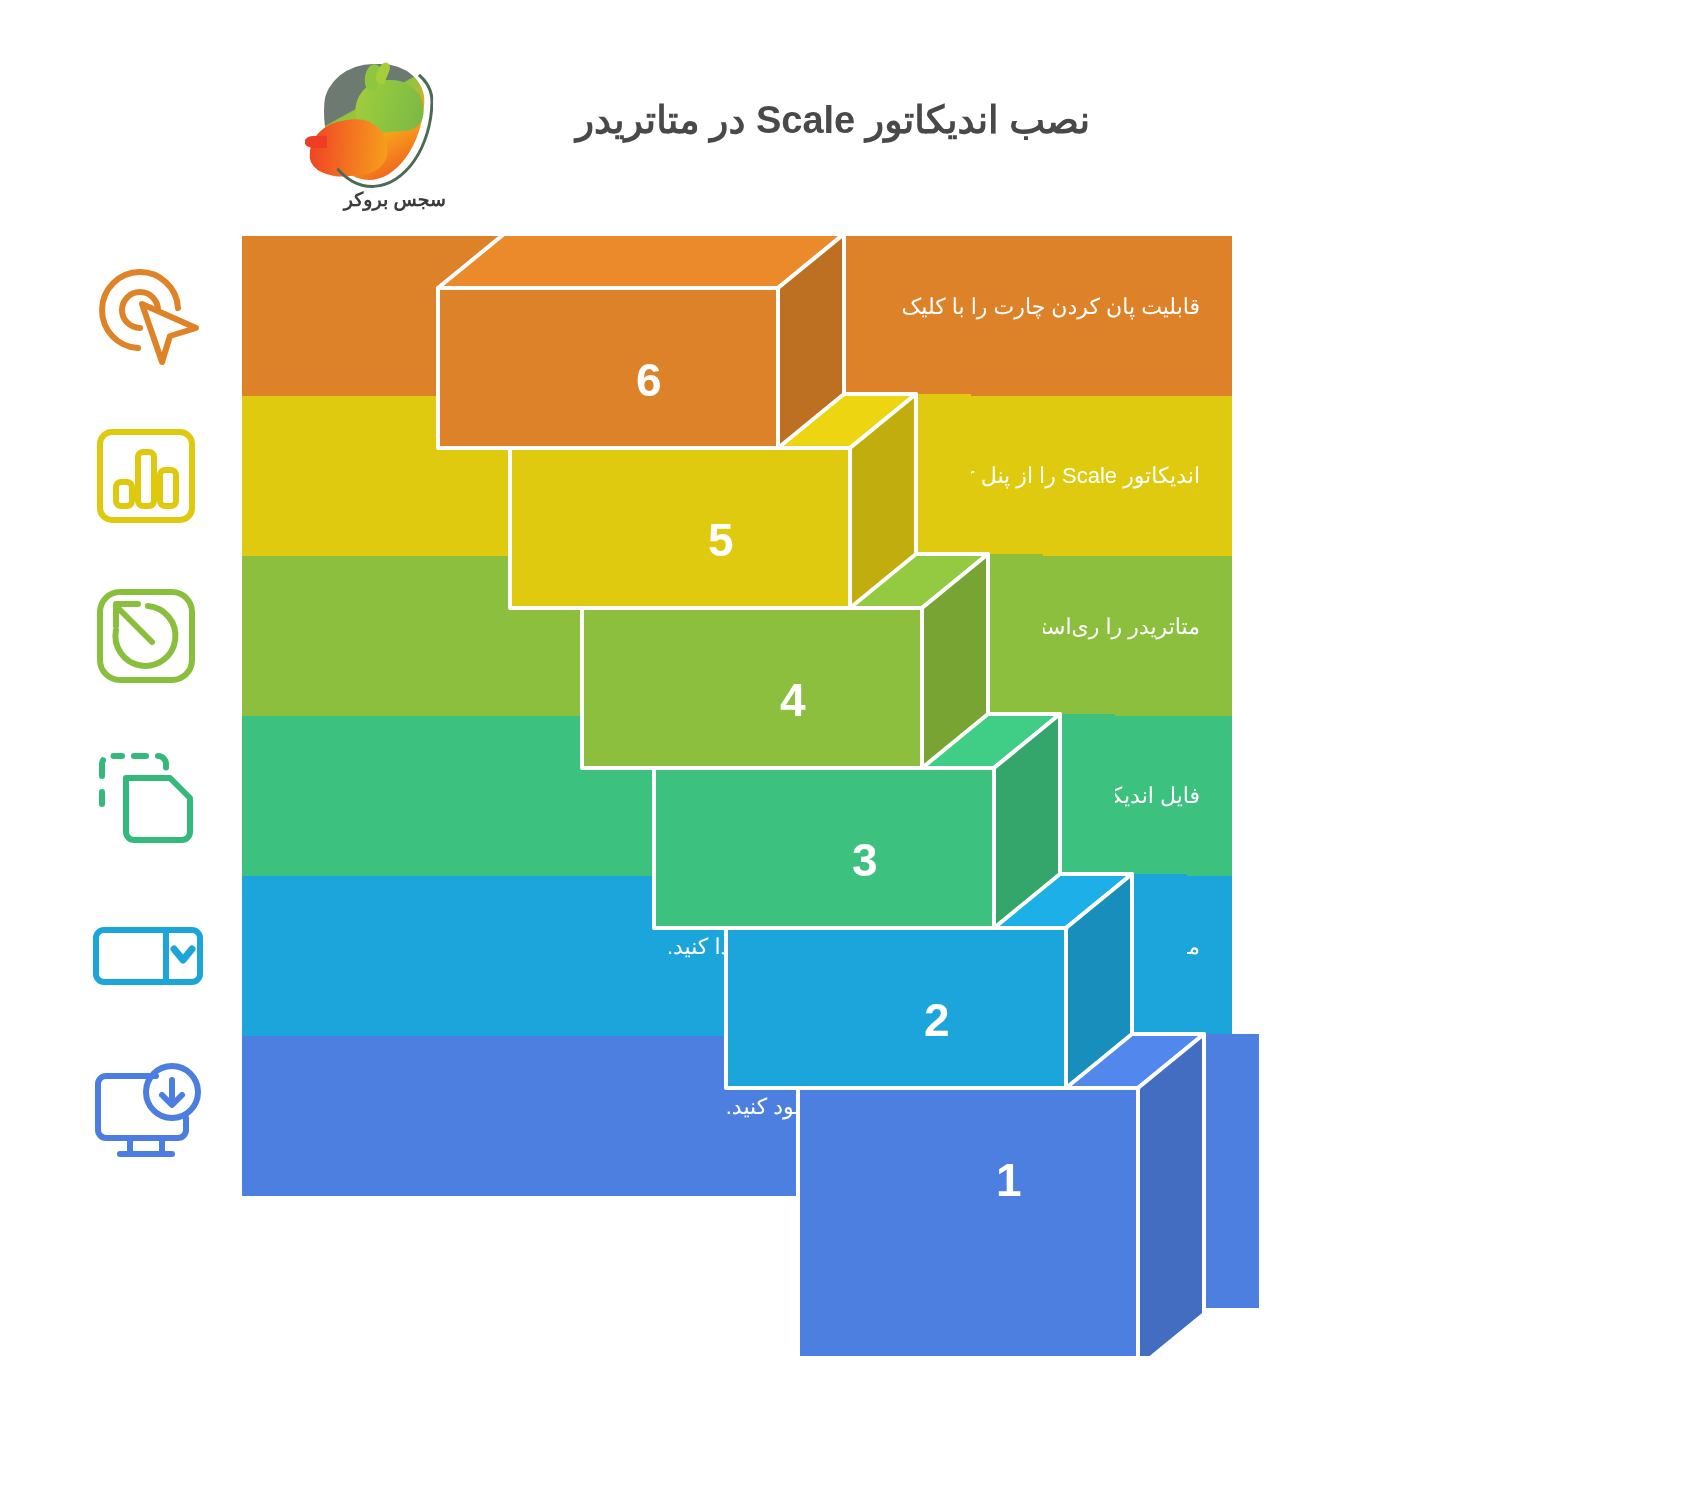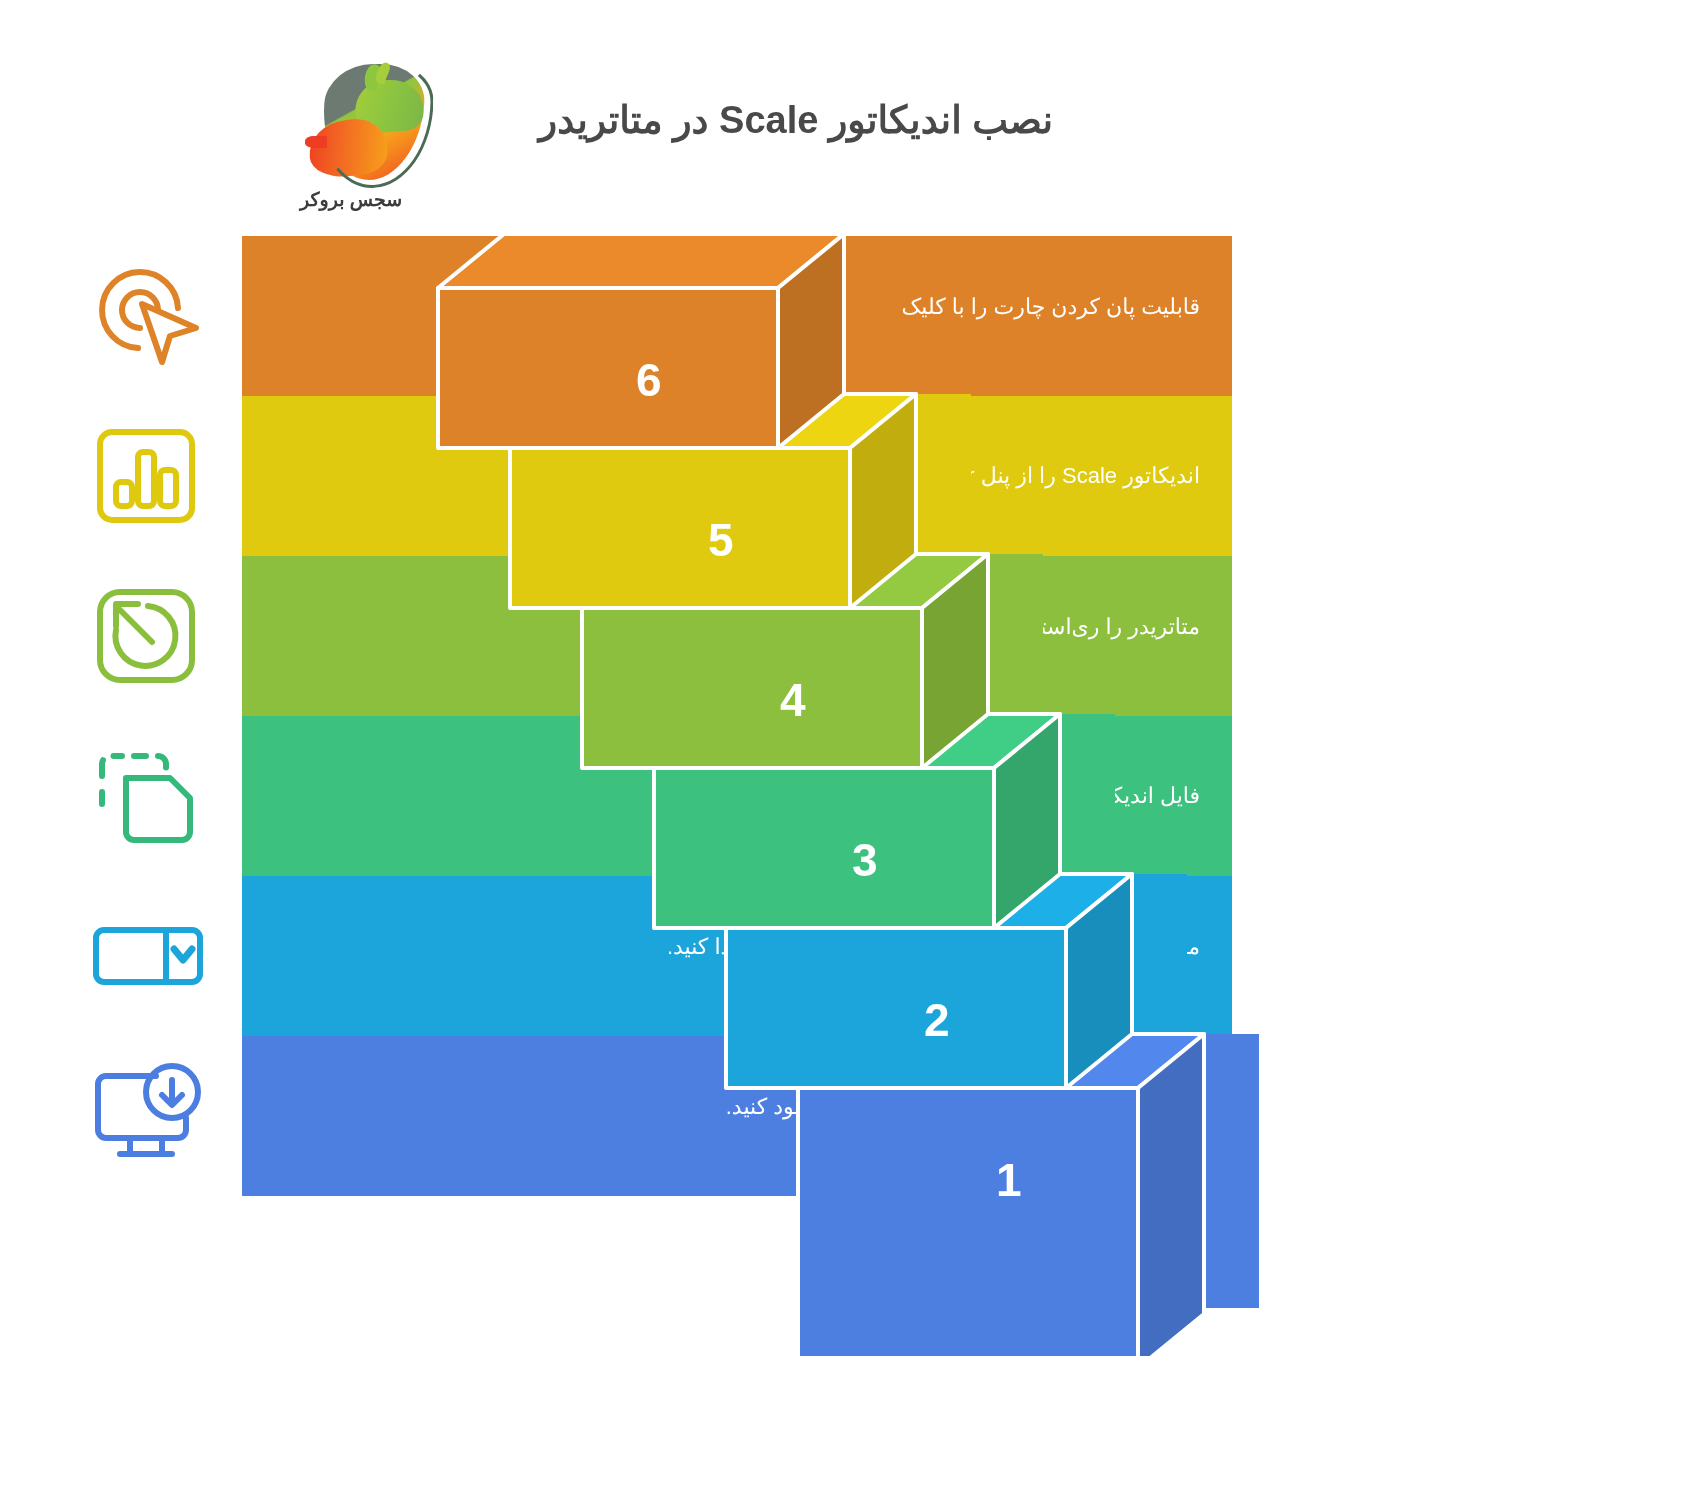--- a/index.html
+++ b/index.html
@@ -106,33 +106,33 @@
     border: 3px solid #4b6b55;
     border-top-color: transparent;
     border-left-color: transparent;
     transform: skewX(-4deg) rotate(-3deg);
   }
   #logo-caption {
     position: absolute;
     left: 0;
     top: 126px;
     width: 146px;
-    text-align: left;
+    text-align: right;
     color: #3c3c3b;
     font-size: 19px;
     font-weight: 700;
     direction: rtl;
     letter-spacing: -0.5px;
   }
   #page-title {
     position: absolute;
-    left: 486px;
+    left: 470px;
     top: 98px;
     width: 620px;
-    text-align: center;
+    text-align: right;
     direction: rtl;
     color: #494949;
     font-size: 38px;
     font-weight: 700;
     white-space: nowrap;
   }
 
   
   #chart-area {
     position: absolute;

